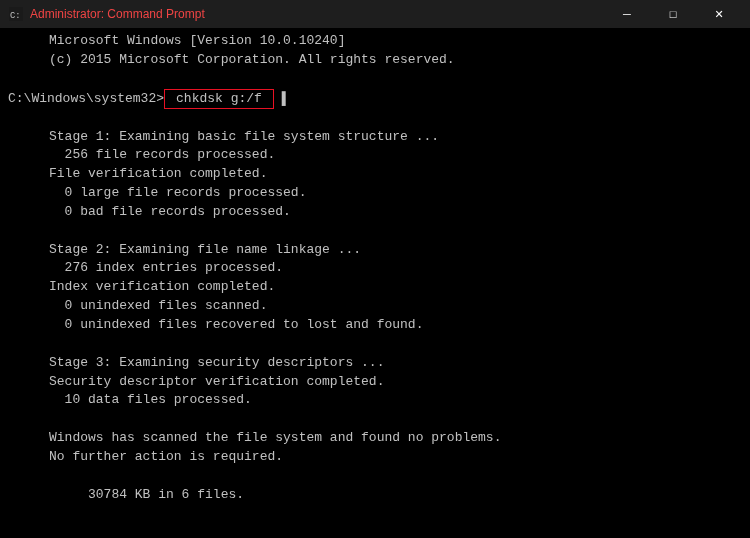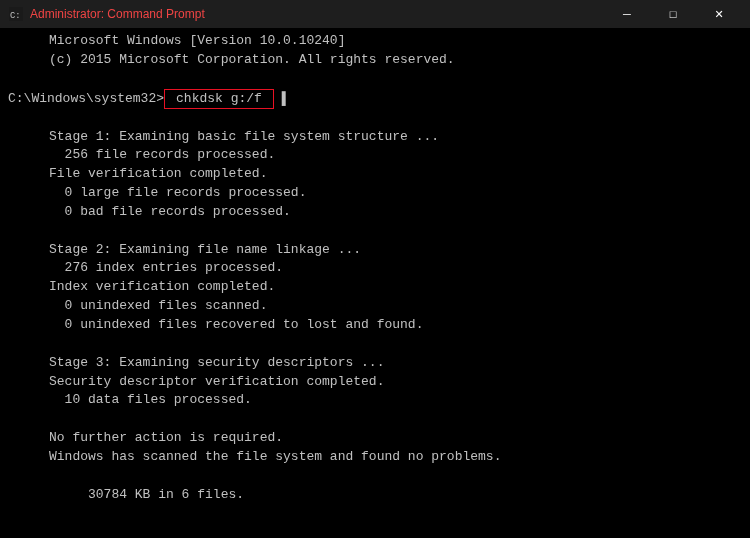--- a/index.html
+++ b/index.html
@@ -153,18 +153,18 @@
       <div class="console-line">Stage 2: Examining file name linkage ...</div>
       <div class="console-line">  276 index entries processed.</div>
       <div class="console-line">Index verification completed.</div>
       <div class="console-line">  0 unindexed files scanned.</div>
       <div class="console-line">  0 unindexed files recovered to lost and found.</div>
       <div class="console-line empty"></div>
       <div class="console-line">Stage 3: Examining security descriptors ...</div>
       <div class="console-line">Security descriptor verification completed.</div>
       <div class="console-line">  10 data files processed.</div>
       <div class="console-line empty"></div>
+      <div class="console-line">Windows has scanned the file system and found no problems.</div>
       <div class="console-line">No further action is required.</div>
-      <div class="console-line">Windows has scanned the file system and found no problems.</div>
       <div class="console-line empty"></div>
       <div class="console-line">     30784 KB in 6 files.</div>
     </div>
 </div>
 
 </body></html>

